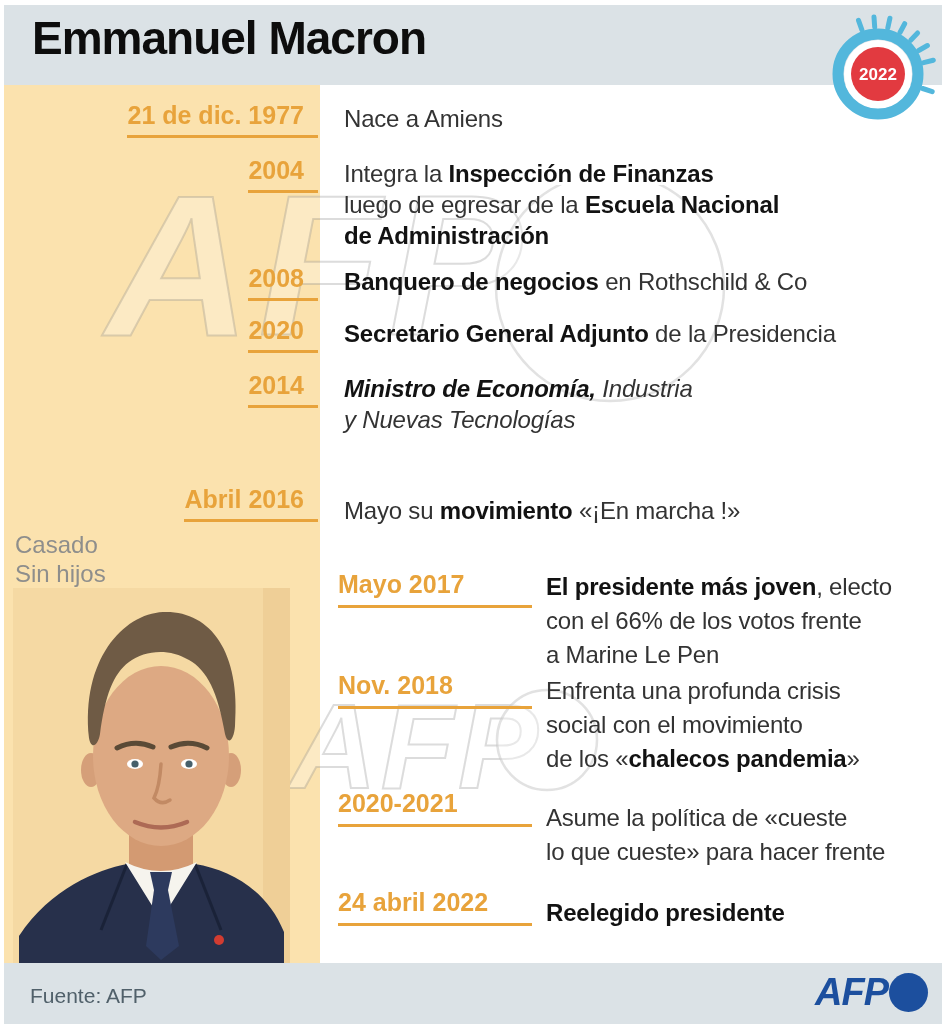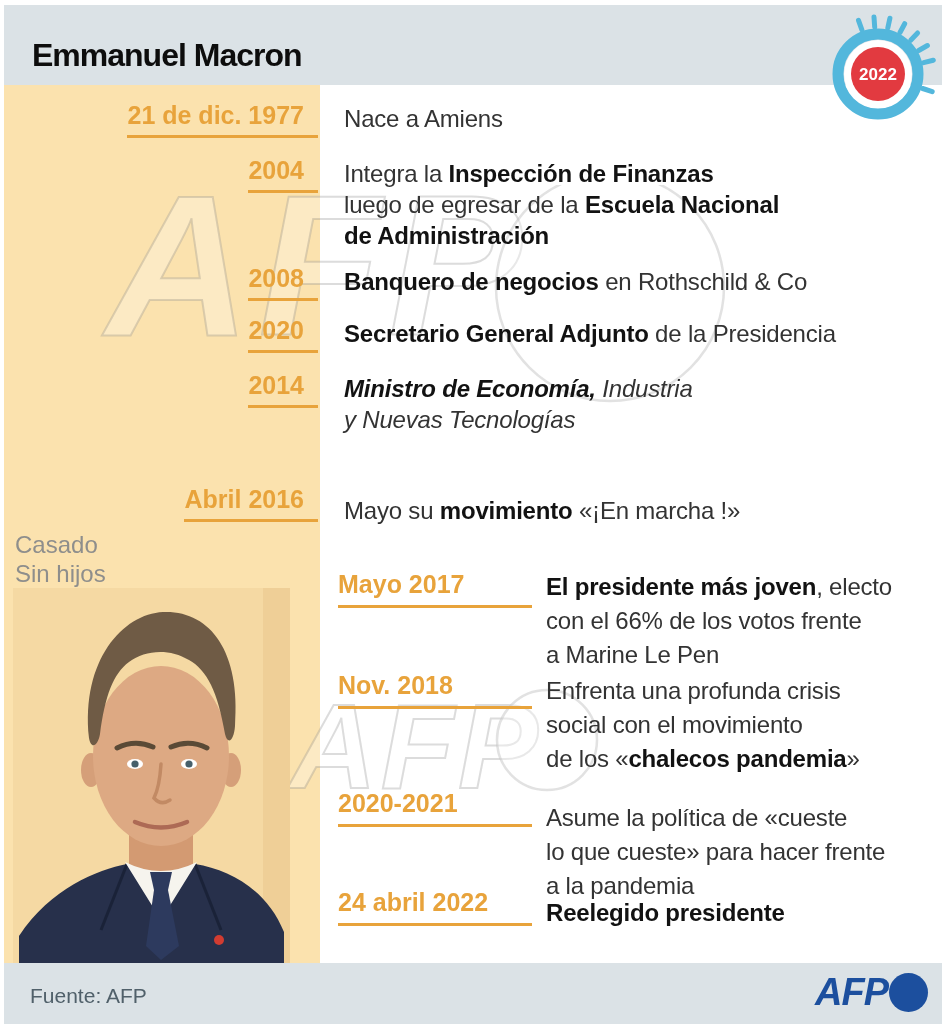--- a/index.html
+++ b/index.html
@@ -4,22 +4,22 @@
 <style>
   html,body{margin:0;padding:0;background:#ffffff;}
   .page{
     position:relative; width:946px; height:1024px; background:#ffffff;
     font-family:"Liberation Sans", sans-serif; overflow:hidden;
     -webkit-font-smoothing:antialiased;
   }
   
   .header{position:absolute; left:4px; top:5px; width:938px; height:80px; background:#dbe2e6;}
   .page-title{
-    position:absolute; left:28px; top:32px; margin:0;
-    font-size:32px; font-weight:800; letter-spacing:-1px; color:#0d0d0d;
+    position:absolute; left:28px; top:6px; margin:0;
+    font-size:46px; font-weight:800; letter-spacing:-1px; color:#0d0d0d;
   }
   .footer{position:absolute; left:4px; top:963px; width:938px; height:64px; background:#dbe2e6;}
   .source-label{position:absolute; left:26px; top:21px; font-size:21px; color:#50606a;}
   .afp-logo{position:absolute; right:14px; top:8px; display:flex; align-items:center;}
   .afp-logo .afp-word{font-size:38px; font-weight:800; font-style:italic; color:#1c4f9e; letter-spacing:-1px;}
   .afp-logo .afp-circle{display:inline-block; width:39px; height:39px; border-radius:50%; background:#1c4f9e; margin-left:1px;}
   
   .left-panel{position:absolute; left:4px; top:85px; width:316px; height:878px; background:#fbe2ae;}
   .profile-status{position:absolute; left:15px; top:530px; font-size:24px; line-height:29px; color:#8e8e8c; z-index:5;}
   .portrait{position:absolute; left:13px; top:588px; z-index:4;}
@@ -170,21 +170,20 @@
           <div><span>Enfrenta una profunda crisis</span></div>
           <div><span>social con el movimiento</span></div>
           <div><span>de los «</span><b>chalecos pandemia</b><span>»</span></div>
         </div>
       </div>
       <div class="entry botg" style="top: 789px;">
         <div class="tl-date"><span class="dt">2020-2021</span></div>
         <div class="tl-desc" style="top: 12px;">
           <div><span>Asume la política de «cueste</span></div>
           <div><span>lo que cueste» para hacer frente</span></div>
-          <div><span>a la pandemia</span></div>
         </div>
       </div>
       <div class="entry botg" style="top: 888px;">
         <div class="tl-date"><span class="dt">24 abril 2022</span></div>
         <div class="tl-desc" style="top: 8px;">
           <div><b>Reelegido presidente</b></div>
         </div>
       </div>
     </div>
 

